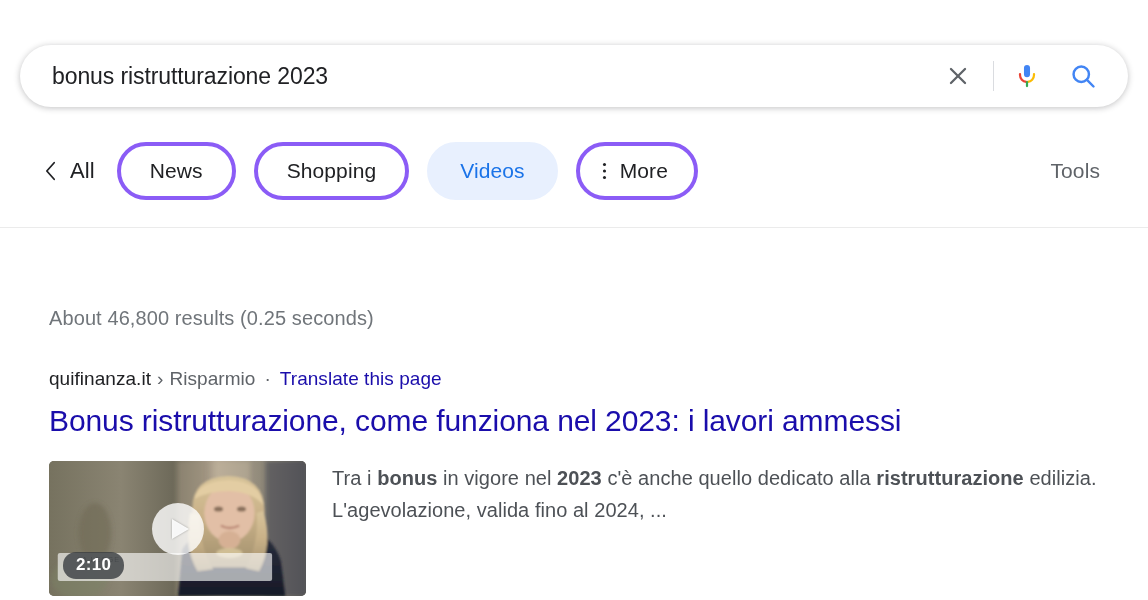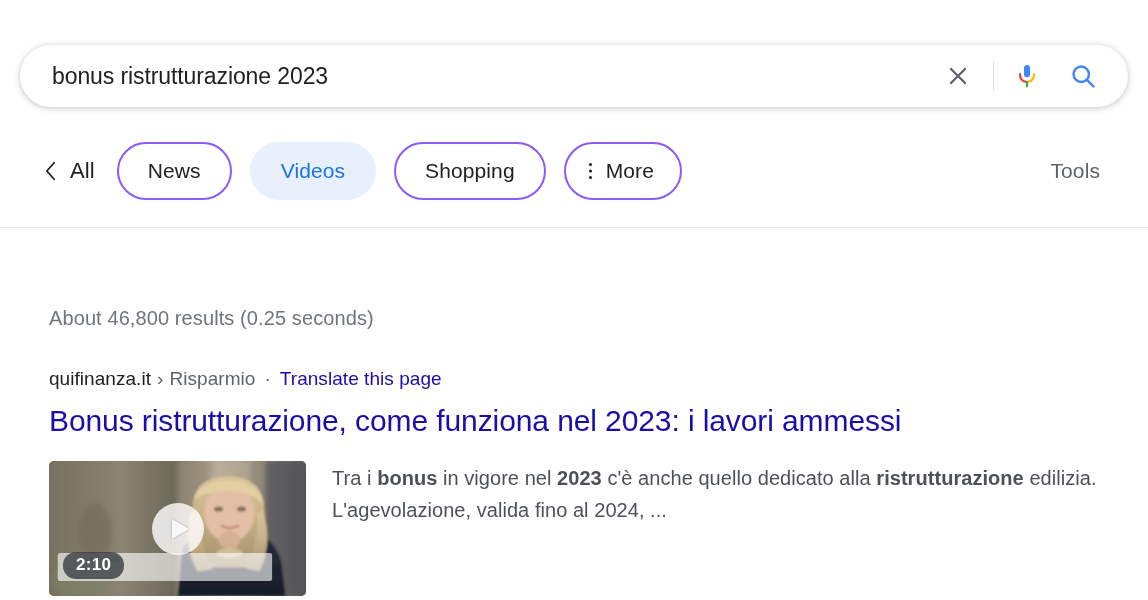--- a/index.html
+++ b/index.html
@@ -96,21 +96,21 @@
   }
   .chev-left { width: 13px; height: 22px; flex: 0 0 auto; }
   .all-label {
     font-size: 22px;
     color: #202124;
     letter-spacing: 0.1px;
   }
 
   .chip {
     height: 58px;
-    border: 2px solid #8b5cf6;
+    border: 4px solid #8b5cf6;
     border-radius: 29px;
     display: flex;
     align-items: center;
     justify-content: center;
     padding: 0 29px;
     margin-right: 18px;
     font-size: 21px;
     color: #202124;
     background: #ffffff;
     cursor: pointer;
@@ -307,26 +307,26 @@
         </svg>
       </span>
       <span class="all-label">All</span>
     </div>
 
     <div class="chip">
       <span>News</span>
     </div>
 
 
+    <div class="chip">
+      <span>Shopping</span>
+    </div>
+
     <div class="chip active">
       <span>Videos</span>
-    </div>
-
-    <div class="chip">
-      <span>Shopping</span>
     </div>
 
     <div class="chip more">
       <span class="dots-icon">
         <svg viewBox="0 0 6 22" width="5" height="20" aria-hidden="true">
           <circle cx="3" cy="3.2" r="1.85" fill="#202124"></circle>
           <circle cx="3" cy="11" r="1.85" fill="#202124"></circle>
           <circle cx="3" cy="18.8" r="1.85" fill="#202124"></circle>
         </svg>
       </span>

